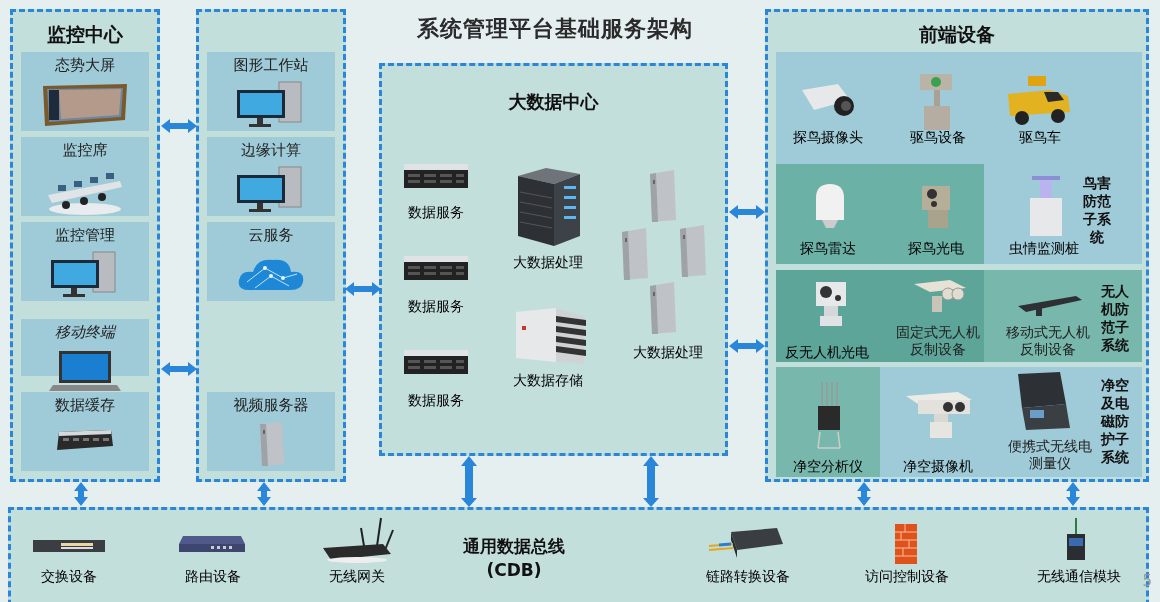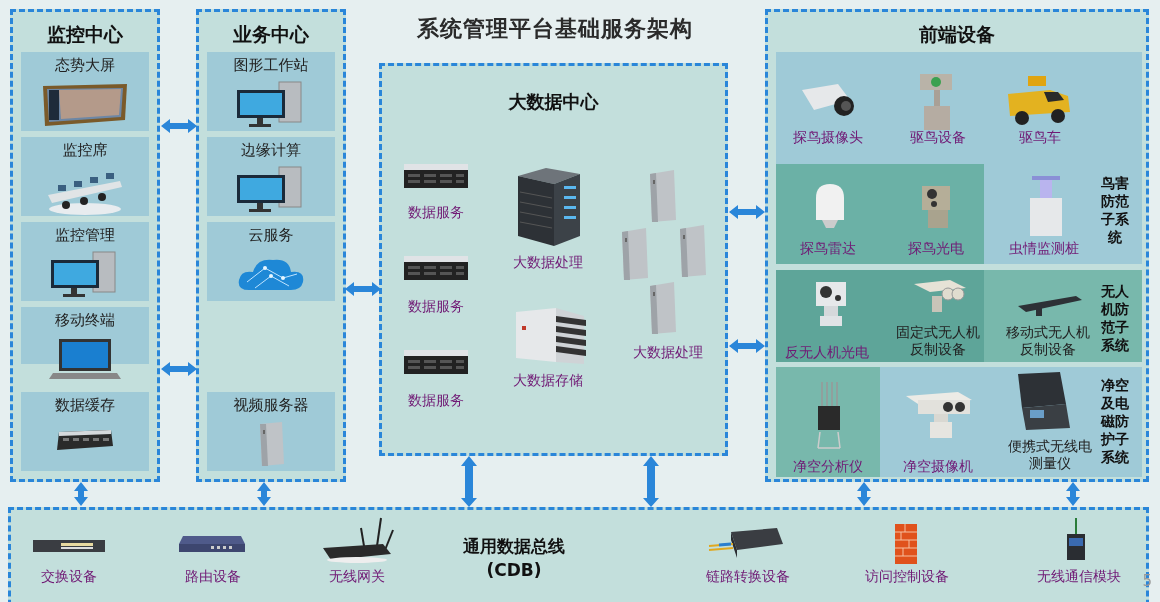--- a/index.html
+++ b/index.html
@@ -26,21 +26,21 @@
   }
   .card-label {
     position: absolute; left: 0; right: 0; top: 4px; text-align: center;
     font-size: 15px; color: #222;
   }
   .card-icon { position: absolute; left: 50%; transform: translateX(-50%); }
   .title-main {
     position: absolute; left: 380px; top: 14px; width: 350px; text-align: center;
     font-size: 22px; font-weight: bold; color: #2a2a2a; letter-spacing: 1px;
   }
-  .lbl { position: absolute; text-align: center; font-size: 14px; color: #701a75; white-space: nowrap; }
+  .lbl { position: absolute; text-align: center; font-size: 14px; color: #000000; white-space: nowrap; }
   .sub-lbl { position: absolute; text-align: center; font-size: 14px; color: #222; line-height: 17px; }
   .side-lbl { position: absolute; font-size: 14px; font-weight: bold; color: #111; line-height: 18px; width: 36px; text-align: center; }
   .page-num { position: absolute; right: 8px; bottom: 12px; font-size: 15px; color: #999; }
 </style>
 </head>
 <body>
 
 <div class="title-main">系统管理平台基础服务架构</div>
 
 <div class="dash-box" style="left:10px;top:9px;width:150px;height:473px;">
@@ -71,21 +71,21 @@
   <div class="card" style="top:210px;height:79px;">
     <div class="card-label">监控管理</div>
     <svg class="card-icon" style="top:28px;" width="72" height="48" viewBox="0 0 72 48">
       <rect x="44" y="2" width="22" height="40" fill="#b8bcc0" stroke="#888"></rect>
       <rect x="2" y="10" width="48" height="28" fill="#1a2a3a"></rect>
       <rect x="5" y="13" width="42" height="22" fill="#3fa9e0"></rect>
       <rect x="22" y="38" width="6" height="6" fill="#333"></rect>
       <rect x="14" y="44" width="22" height="3" fill="#333"></rect>
     </svg>
   </div>
-  <div class="card" style="top:295px;height:57px;">
+  <div class="card" style="top:307px;height:57px;font-style:italic;">
     <div class="card-label">移动终端</div>
     <svg class="card-icon" style="top:30px;" width="72" height="44" viewBox="0 0 72 44">
       <rect x="10" y="2" width="52" height="32" fill="#333"></rect>
       <rect x="13" y="5" width="46" height="26" fill="#1a7fd0"></rect>
       <polygon points="4,36 68,36 72,42 0,42" fill="#888"></polygon>
     </svg>
   </div>
   <div class="card" style="top:380px;height:79px;">
     <div class="card-label">数据缓存</div>
     <svg class="card-icon" style="top:36px;" width="60" height="24" viewBox="0 0 60 24">
@@ -96,21 +96,20 @@
           <rect x="18" y="10" width="6" height="3"></rect>
           <rect x="28" y="10" width="6" height="3"></rect>
           <rect x="38" y="10" width="6" height="3"></rect>
           <rect x="48" y="10" width="6" height="3"></rect>
         </g>
     </svg>
   </div>
 </div>
 
 <div class="dash-box" style="left:196px;top:9px;width:150px;height:473px;">
-  <div class="col-title" style="top:10px;">业务中心</div>
   <div class="card" style="top:40px;height:79px;">
     <div class="card-label">图形工作站</div>
     <svg class="card-icon" style="top:28px;" width="72" height="48" viewBox="0 0 72 48">
       <rect x="44" y="2" width="22" height="40" fill="#b8bcc0" stroke="#888"></rect>
       <rect x="2" y="10" width="48" height="28" fill="#1a2a3a"></rect>
       <rect x="5" y="13" width="42" height="22" fill="#3fa9e0"></rect>
       <rect x="22" y="38" width="6" height="6" fill="#333"></rect>
       <rect x="14" y="44" width="22" height="3" fill="#333"></rect>
     </svg>
   </div>
@@ -299,21 +298,21 @@
   </svg>
   <div class="lbl" style="left:118px;top:228px;width:100px;">探鸟光电</div>
 
   <svg class="abs" style="left:258px;top:162px;" width="40" height="64" viewBox="0 0 40 64">
     <rect x="6" y="2" width="28" height="4" fill="#8a8fd6"></rect>
     <rect x="14" y="6" width="12" height="18" fill="#b9b4ee"></rect>
     <rect x="4" y="24" width="32" height="38" fill="#e6e8ea"></rect>
   </svg>
   <div class="lbl" style="left:226px;top:228px;width:100px;">虫情监测桩</div>
 
-  <div class="side-lbl" style="left:329px;top:162px;text-align:center;">鸟害防范子系统</div>
+  <div class="side-lbl" style="left:311px;top:162px;text-align:center;">鸟害防范子系统</div>
 
   <div class="abs" style="left:8px;top:258px;width:366px;height:92px;background:#78b8ac;"></div>
   <div class="abs" style="left:8px;top:258px;width:208px;height:92px;background:#5ea599;"></div>
 
   <svg class="abs" style="left:44px;top:266px;" width="40" height="52" viewBox="0 0 40 52">
     <rect x="4" y="4" width="30" height="24" fill="#e6e8ea"></rect>
     <circle cx="14" cy="14" r="6" fill="#333"></circle>
     <circle cx="26" cy="20" r="3" fill="#333"></circle>
     <rect x="12" y="28" width="14" height="10" fill="#d5d8db"></rect>
     <rect x="8" y="38" width="22" height="10" fill="#e0e3e6"></rect>

